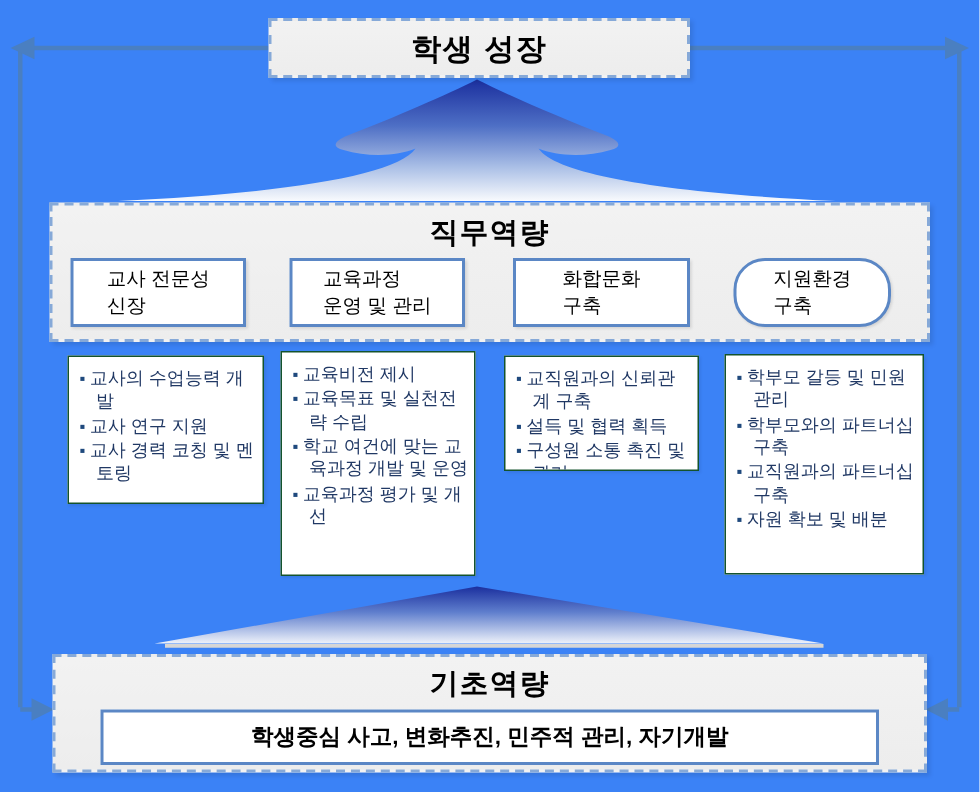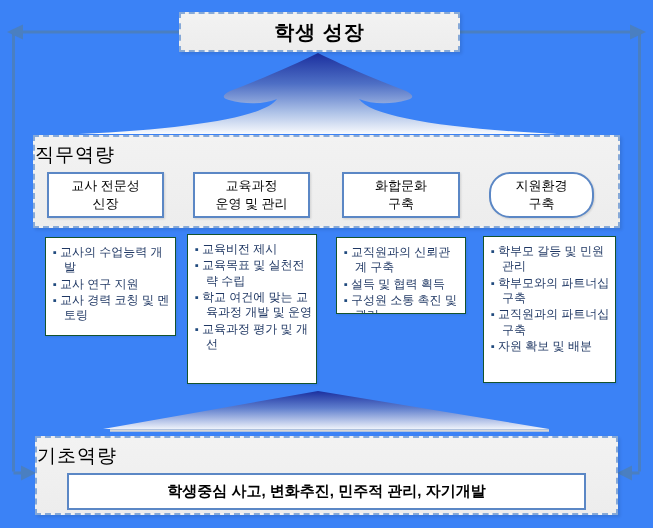--- a/index.html
+++ b/index.html
@@ -23,27 +23,27 @@
     border:2px dashed var(--dash-border);
     box-shadow:2px 2px 3px rgba(0,0,0,0.10);
   }
   .top-box{
     left:179px;top:12px;width:281px;height:40px;
     display:flex;align-items:center;justify-content:center;
     font-size:20px;font-weight:bold;color:#000;letter-spacing:1px;
   }
   .job-panel{left:33px;top:135px;width:587px;height:93px;}
   .panel-title{
-    font-size:19px;font-weight:normal;color:#000;
+    text-align:center;font-size:19px;font-weight:bold;color:#000;
     padding-top:5px;letter-spacing:1px;
   }
   .header-box{
     top:172px;height:46px;background:#ffffff;
     border:2px solid var(--box-border);
-    display:flex;align-items:center;justify-content:center;text-align:center;
+    display:flex;align-items:center;justify-content:center;text-align:left;
     font-size:13px;line-height:1.35;color:#000;white-space:pre-line;
     box-shadow:1px 1px 2px rgba(0,0,0,0.12);
   }
   .hb-0{left:47px;width:117px;}
   .hb-1{left:193px;width:117px;}
   .hb-2{left:342px;width:118px;}
   .hb-3{left:489px;width:105px;border-radius:21px;}
   .list-box{
     background:#ffffff;border:1px solid #14532d;
     box-shadow:1px 1px 2px rgba(0,0,0,0.08);

